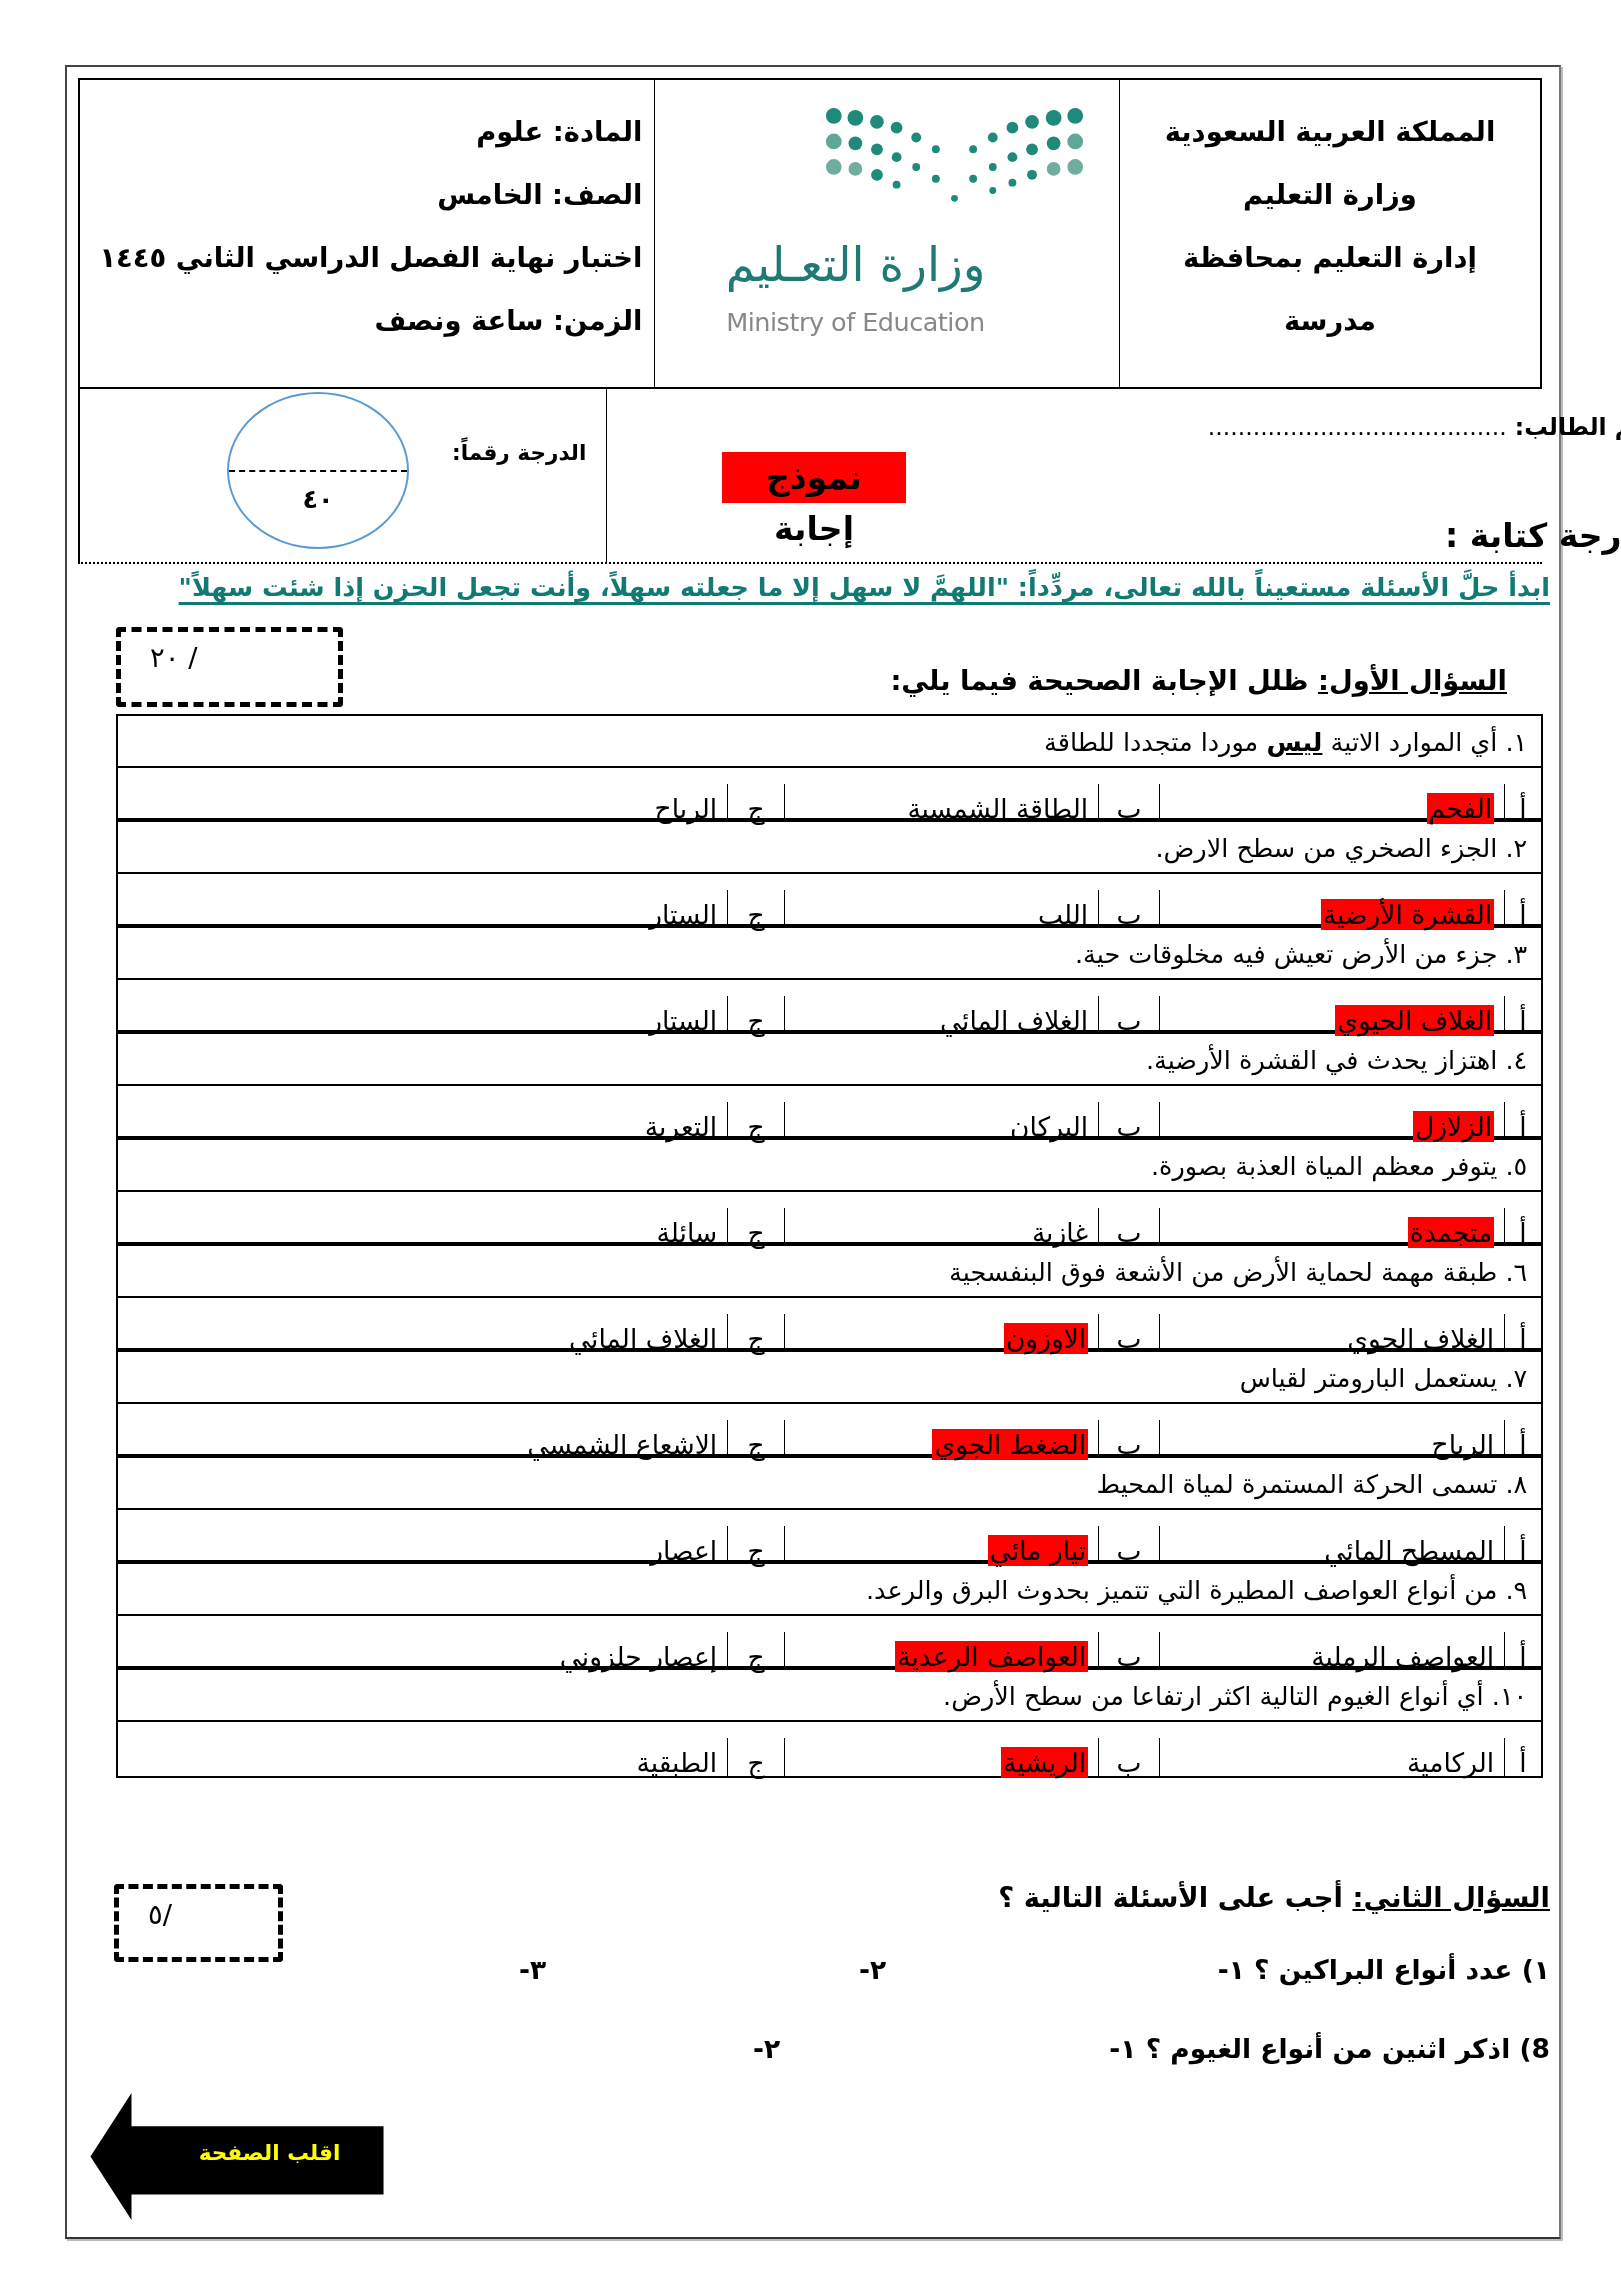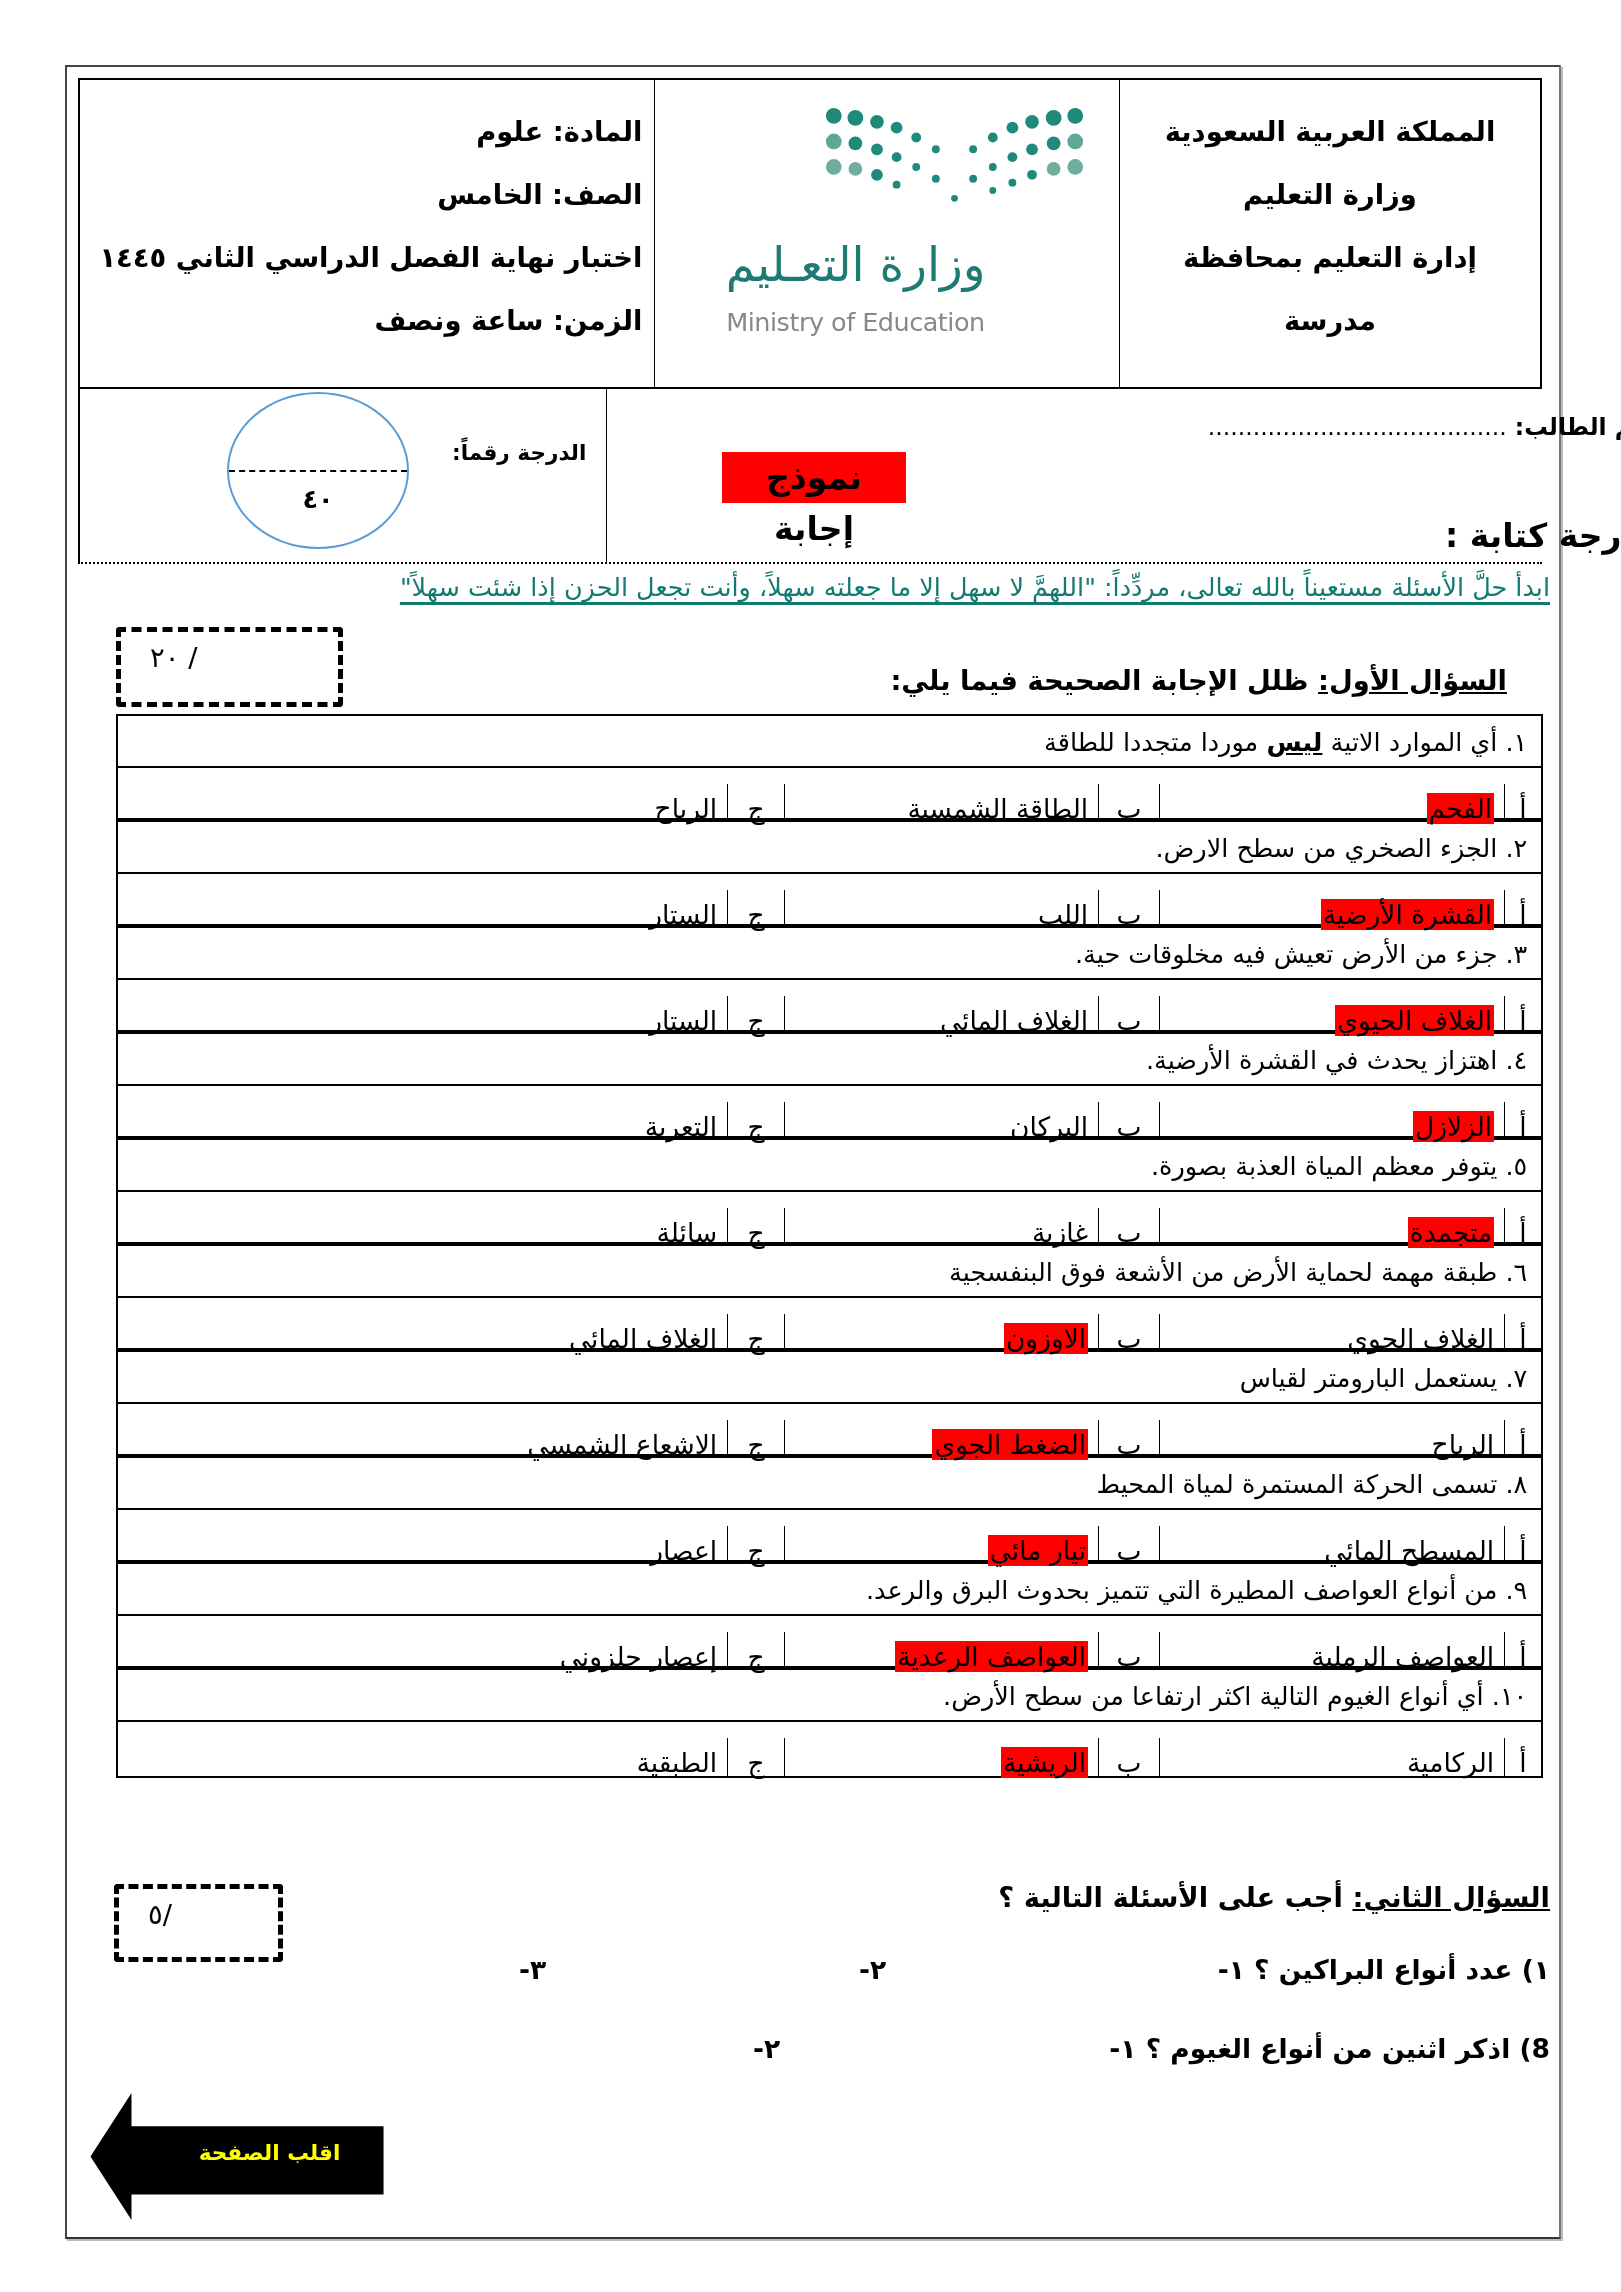--- a/index.html
+++ b/index.html
@@ -30,21 +30,21 @@
   .grade-written { position:absolute; right:15.7px; top:127px; direction:rtl; font-weight:bold; font-size:33px; }
   .answer-key { position:absolute; left:642px; top:63px; width:184px; height:51px; background:#ff0000;
                 direction:rtl; font-weight:bold; font-size:33px; text-align:center; line-height:51px; color:#000; }
   .grade-num-label { position:absolute; left:372px; top:51px; direction:rtl; font-weight:bold; font-size:21.6px; }
   .grade-oval { position:absolute; left:147px; top:2.9px; width:182px; height:157px; border:2px solid #5b9bd5;
                 border-radius:50%; box-sizing:border-box; }
   .grade-oval-line { position:absolute; left:0; right:0; top:76px; border-top:2px dashed #000; }
   .grade-oval-val { position:absolute; left:0; right:0; top:90px; text-align:center; font-weight:bold; font-size:25.5px; }
   .dotted-sep { position:absolute; left:78px; top:562px; width:1464px; border-top:2.9px dotted #000; }
 
-  .motto { position:absolute; right:71px; top:572px; direction:rtl; font-weight:normal; font-size:25.5px; color:#117a73;
+  .motto { position:absolute; right:71px; top:572px; direction:rtl; font-weight:bold; font-size:25.5px; color:#117a73;
            text-decoration:underline; text-decoration-thickness:2.9px; text-underline-offset:5.9px; white-space:nowrap; }
 
   .score-box { position:absolute; border:5.9px dashed #000; box-sizing:border-box; border-radius:3.9px;
                font-size:27.4px; direction:ltr; }
   .score-box span { position:absolute; left:29px; top:9.8px; }
 
   .q-title { position:absolute; direction:rtl; font-weight:bold; font-size:27.4px; white-space:nowrap; }
   .q-title .u { text-decoration:underline; }
 
   .mcq { position:absolute; left:116px; top:714px; width:1427px; border:2.9px solid #000; box-sizing:border-box; }

